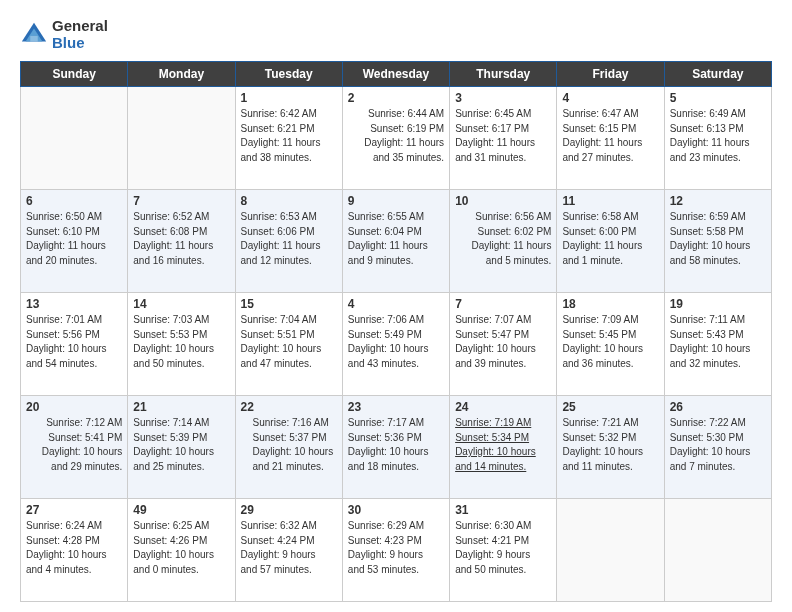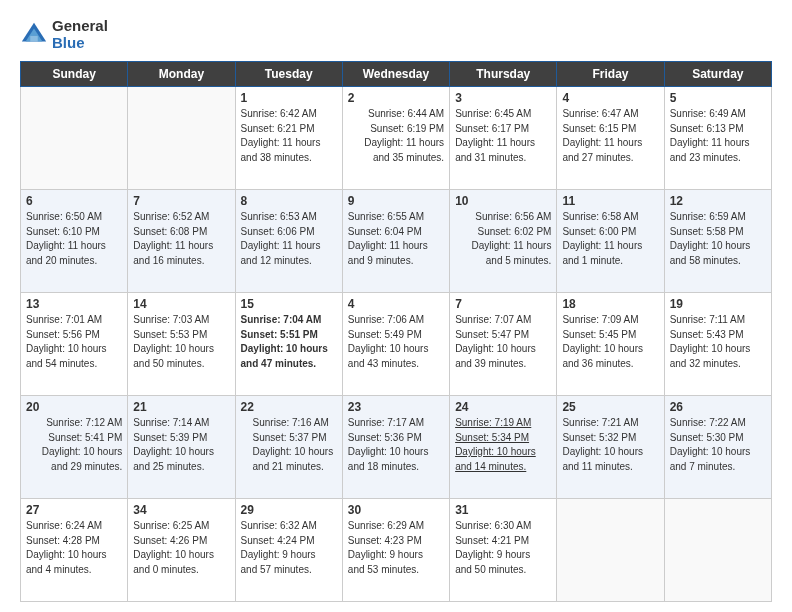--- a/index.html
+++ b/index.html
@@ -231,21 +231,21 @@
           </td>
           <td>
             <span class="day-num">14</span>
             <div class="day-info" style="white-space: pre-line;">Sunrise: 7:03 AM
 Sunset: 5:53 PM
 Daylight: 10 hours
 and 50 minutes.</div>
           </td>
           <td>
             <span class="day-num">15</span>
-            <div class="day-info" style="white-space: pre-line; font-weight: bold;">Sunrise: 7:04 AM
+            <div class="day-info" style="white-space: pre-line;">Sunrise: 7:04 AM
 Sunset: 5:51 PM
 Daylight: 10 hours
 and 47 minutes.</div>
           </td>
           <td>
             <span class="day-num">4</span>
             <div class="day-info" style="white-space: pre-line;">Sunrise: 7:06 AM
 Sunset: 5:49 PM
 Daylight: 10 hours
 and 43 minutes.</div>
@@ -325,21 +325,21 @@
         </tr>
         <tr>
           <td>
             <span class="day-num">27</span>
             <div class="day-info" style="white-space: pre-line;">Sunrise: 6:24 AM
 Sunset: 4:28 PM
 Daylight: 10 hours
 and 4 minutes.</div>
           </td>
           <td>
-            <span class="day-num">34</span>
+            <span class="day-num">49</span>
             <div class="day-info" style="white-space: pre-line;">Sunrise: 6:25 AM
 Sunset: 4:26 PM
 Daylight: 10 hours
 and 0 minutes.</div>
           </td>
           <td>
             <span class="day-num">29</span>
             <div class="day-info" style="white-space: pre-line;">Sunrise: 6:32 AM
 Sunset: 4:24 PM
 Daylight: 9 hours

